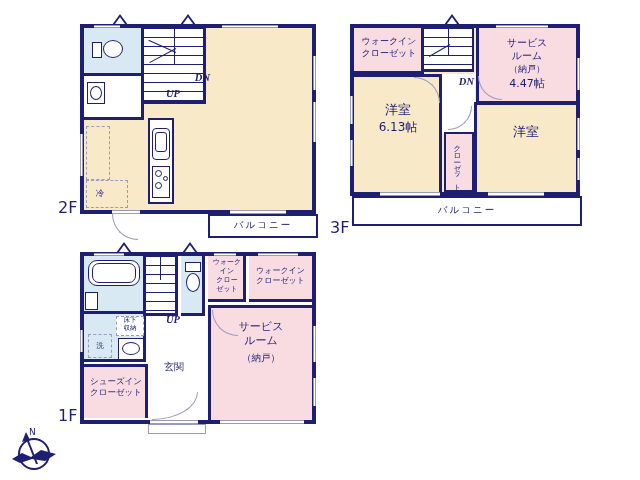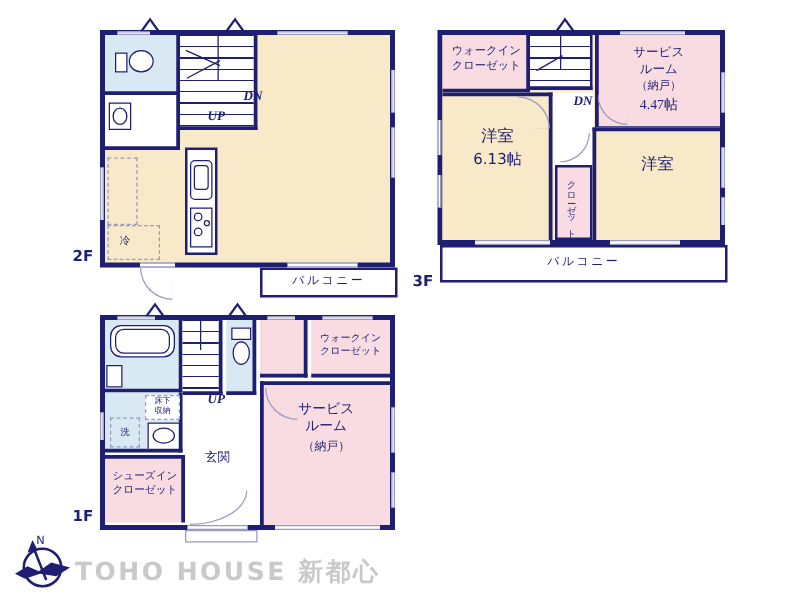--- a/index.html
+++ b/index.html
@@ -24,21 +24,21 @@
   .updn{font-family:"Liberation Serif",serif;font-style:italic;font-weight:bold;font-size:10.5px;color:var(--wall);z-index:6;text-align:right;}
   .dashed{border:1px dashed var(--thin);z-index:3;}
   .win{background:#fff;border-top:1px solid var(--thin);border-bottom:1px solid var(--thin);z-index:4;}
   .winv{background:#fff;border-left:1px solid var(--thin);border-right:1px solid var(--thin);z-index:4;}
   .fix{border:1px solid var(--wall);background:#fff;z-index:3;}
   .arc{border:1px solid var(--thin);background:transparent;z-index:5;}
   .fan{background:var(--wall);z-index:3;}
   .tri-o{width:0;height:0;border-left:8px solid transparent;border-right:8px solid transparent;border-bottom:11px solid var(--wall);z-index:4;}
   .tri-i{width:0;height:0;border-left:5px solid transparent;border-right:5px solid transparent;border-bottom:7px solid #fff;z-index:5;}
   .balcony{background:#fff;border:2px solid var(--wall);z-index:3;}
-  .floorlbl{font-size:12px;font-weight:bold;color:var(--wall);z-index:6;}
+  .floorlbl{font-size:16px;font-weight:normal;color:var(--wall);z-index:6;}
   .vtext{writing-mode:vertical-rl;text-orientation:upright;letter-spacing:1px;}
   .watermark{font-size:20px;letter-spacing:2px;color:#c9c9c9;font-weight:bold;z-index:6;}
 </style>
 </head>
 <body>
 
 <div id="canvas">
 
   <div class="abs plan" style="left:80px;top:24px;width:236px;height:190px;"></div>
 
@@ -97,21 +97,21 @@
   <div class="abs room stripes bb3" style="left:424px;top:28px;width:50px;height:44px;border-right:2px solid var(--wall);"></div>
   <div class="abs fan" style="left:448px;top:28px;width:1px;height:28px;"></div>
   <div class="abs fan" style="left:426px;top:44px;width:24px;height:1px;transform:rotate(-30deg);transform-origin:100% 50%;"></div>
   <div class="abs room wht" style="left:442px;top:74px;width:33px;height:60px;"></div>
   <div class="abs updn" style="left:444px;top:76px;width:30px;">DN</div>
 
   <div class="abs room pink bl3 bb3" style="left:476px;top:28px;width:100px;height:76px;"></div>
   <div class="abs lbl" style="left:482px;top:36px;width:90px;font-size:10px;">サービス
 ルーム</div>
   <div class="abs lbl" style="left:482px;top:64px;width:90px;font-size:9px;">（納戸）</div>
-  <div class="abs lbl" style="left:482px;top:77px;width:90px;font-size:11px;font-family:Liberation Serif, serif;">4.47帖</div>
+  <div class="abs lbl" style="left:482px;top:77px;width:90px;font-size:11px;">4.47帖</div>
 
   <div class="abs room cream bt3 br3" style="left:354px;top:74px;width:88px;height:118px;"></div>
   <div class="abs lbl" style="left:362px;top:102px;width:72px;font-size:13px;">洋室</div>
   <div class="abs lbl" style="left:362px;top:120px;width:72px;font-size:12px;">6.13帖</div>
 
   <div class="abs room cream bt3 bl3" style="left:474px;top:102px;width:102px;height:90px;"></div>
   <div class="abs lbl" style="left:480px;top:124px;width:92px;font-size:13px;">洋室</div>
 
   <div class="abs room pink" style="left:444px;top:132px;width:30px;height:60px;border:2px solid var(--wall);z-index:3;"></div>
   <div class="abs lbl vtext" style="left:452px;top:137px;height:52px;font-size:7.5px;z-index:6;">クローゼット</div>
@@ -153,20 +153,24 @@
 
   <div class="abs room stripes br3 bb3" style="left:146px;top:256px;width:32px;height:60px;"></div>
   <div class="abs fan" style="left:160px;top:256px;width:1px;height:24px;"></div>
   <div class="abs updn" style="left:146px;top:314px;width:34px;">UP</div>
 
   <div class="abs room blue br3 bb3" style="left:181px;top:256px;width:24px;height:60px;"></div>
   <div class="abs fix" style="left:185px;top:262px;width:16px;height:10px;"></div>
   <div class="abs fix" style="left:186px;top:273px;width:14px;height:19px;border-radius:50% 50% 50% 50%;"></div>
 
   <div class="abs room pink br3 bb3" style="left:208px;top:256px;width:38px;height:46px;"></div>
+  <div class="abs lbl" style="left:209px;top:258px;width:36px;font-size:7px;line-height:1.3;">ウォーク
+イン
+クロー
+ゼット</div>
 
   <div class="abs room pink bb3" style="left:249px;top:256px;width:63px;height:46px;"></div>
   <div class="abs lbl" style="left:250px;top:266px;width:61px;font-size:8px;">ウォークイン
 クローゼット</div>
 
   <div class="abs room pink bl3 bt3" style="left:208px;top:305px;width:104px;height:115px;"></div>
   <div class="abs lbl" style="left:214px;top:320px;width:94px;font-size:11px;">サービス
 ルーム</div>
   <div class="abs lbl" style="left:214px;top:352px;width:94px;font-size:9.5px;">（納戸）</div>
 
@@ -194,15 +198,14 @@
 
   <div class="abs floorlbl" style="left:58px;top:406px;text-align:right;">1F</div>
 
   <svg class="abs" style="left:8px;top:426px;z-index:6;" width="52" height="52" viewBox="0 0 52 52">
     <circle cx="26" cy="28" r="15" fill="none" stroke="#1e1e73" stroke-width="2"></circle>
     <line x1="29" y1="38" x2="18" y2="10" stroke="#1e1e73" stroke-width="2"></line>
     <polygon points="18,6 14,16 22,14" fill="#1e1e73"></polygon>
     <polygon points="4,33 14,27 23,31 33,24 48,28 37,35 24,33 12,37" fill="#1e1e73"></polygon>
     <text x="21" y="9" font-size="9" fill="#1e1e73" font-family="DejaVu Sans, sans-serif">N</text>
   </svg>
-  <div class="abs watermark" style="left:60px;top:444px;">TOHO HOUSE 新都心</div>
 
 </div>
 
 </body></html>

